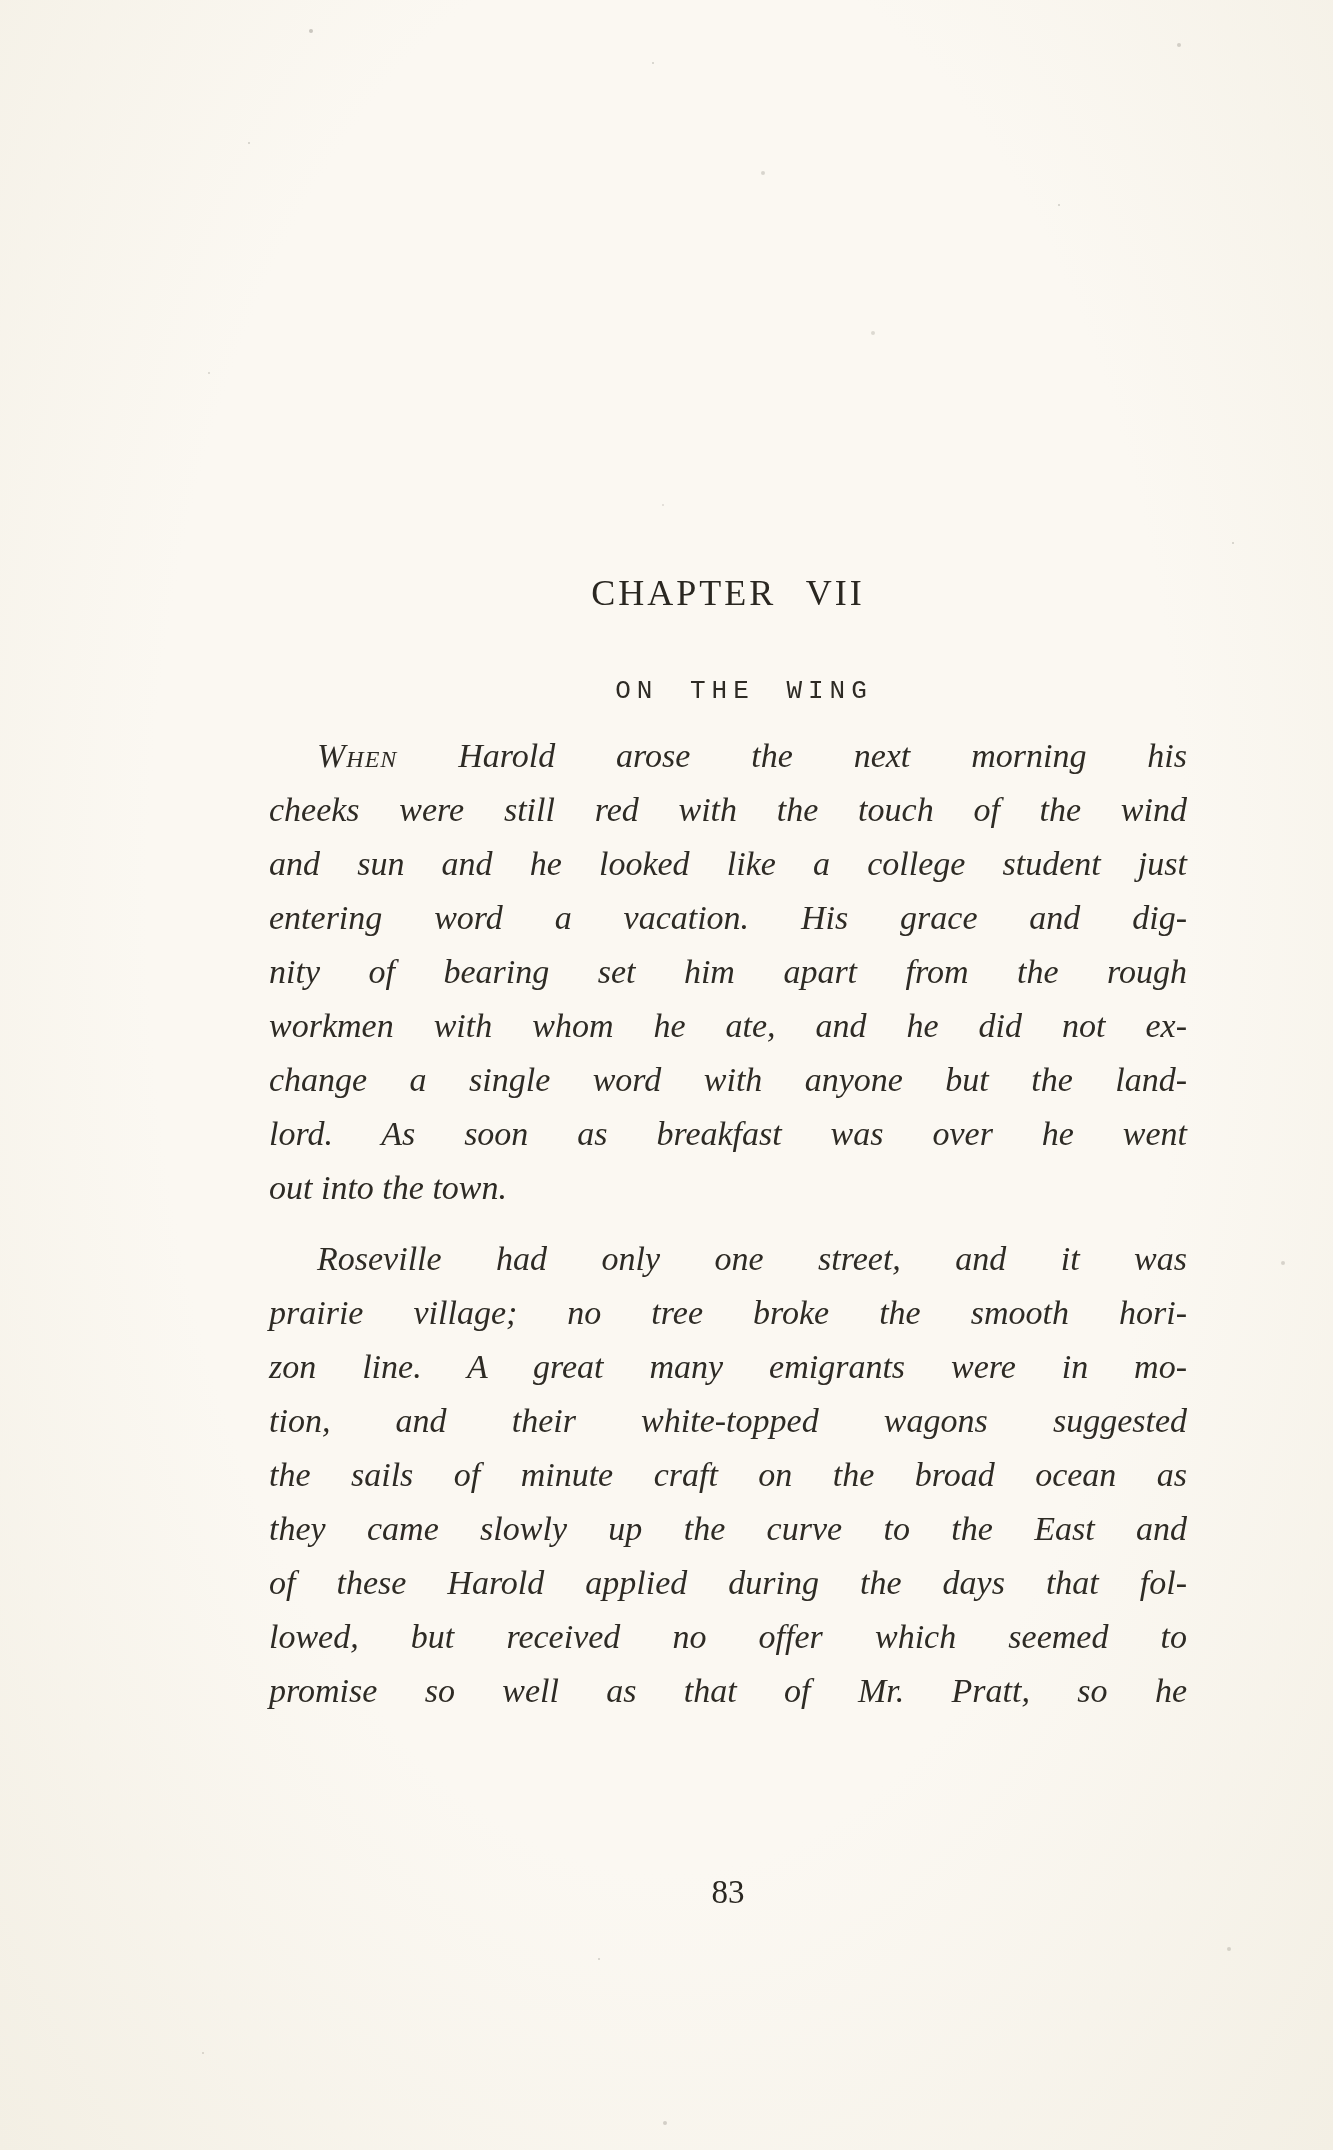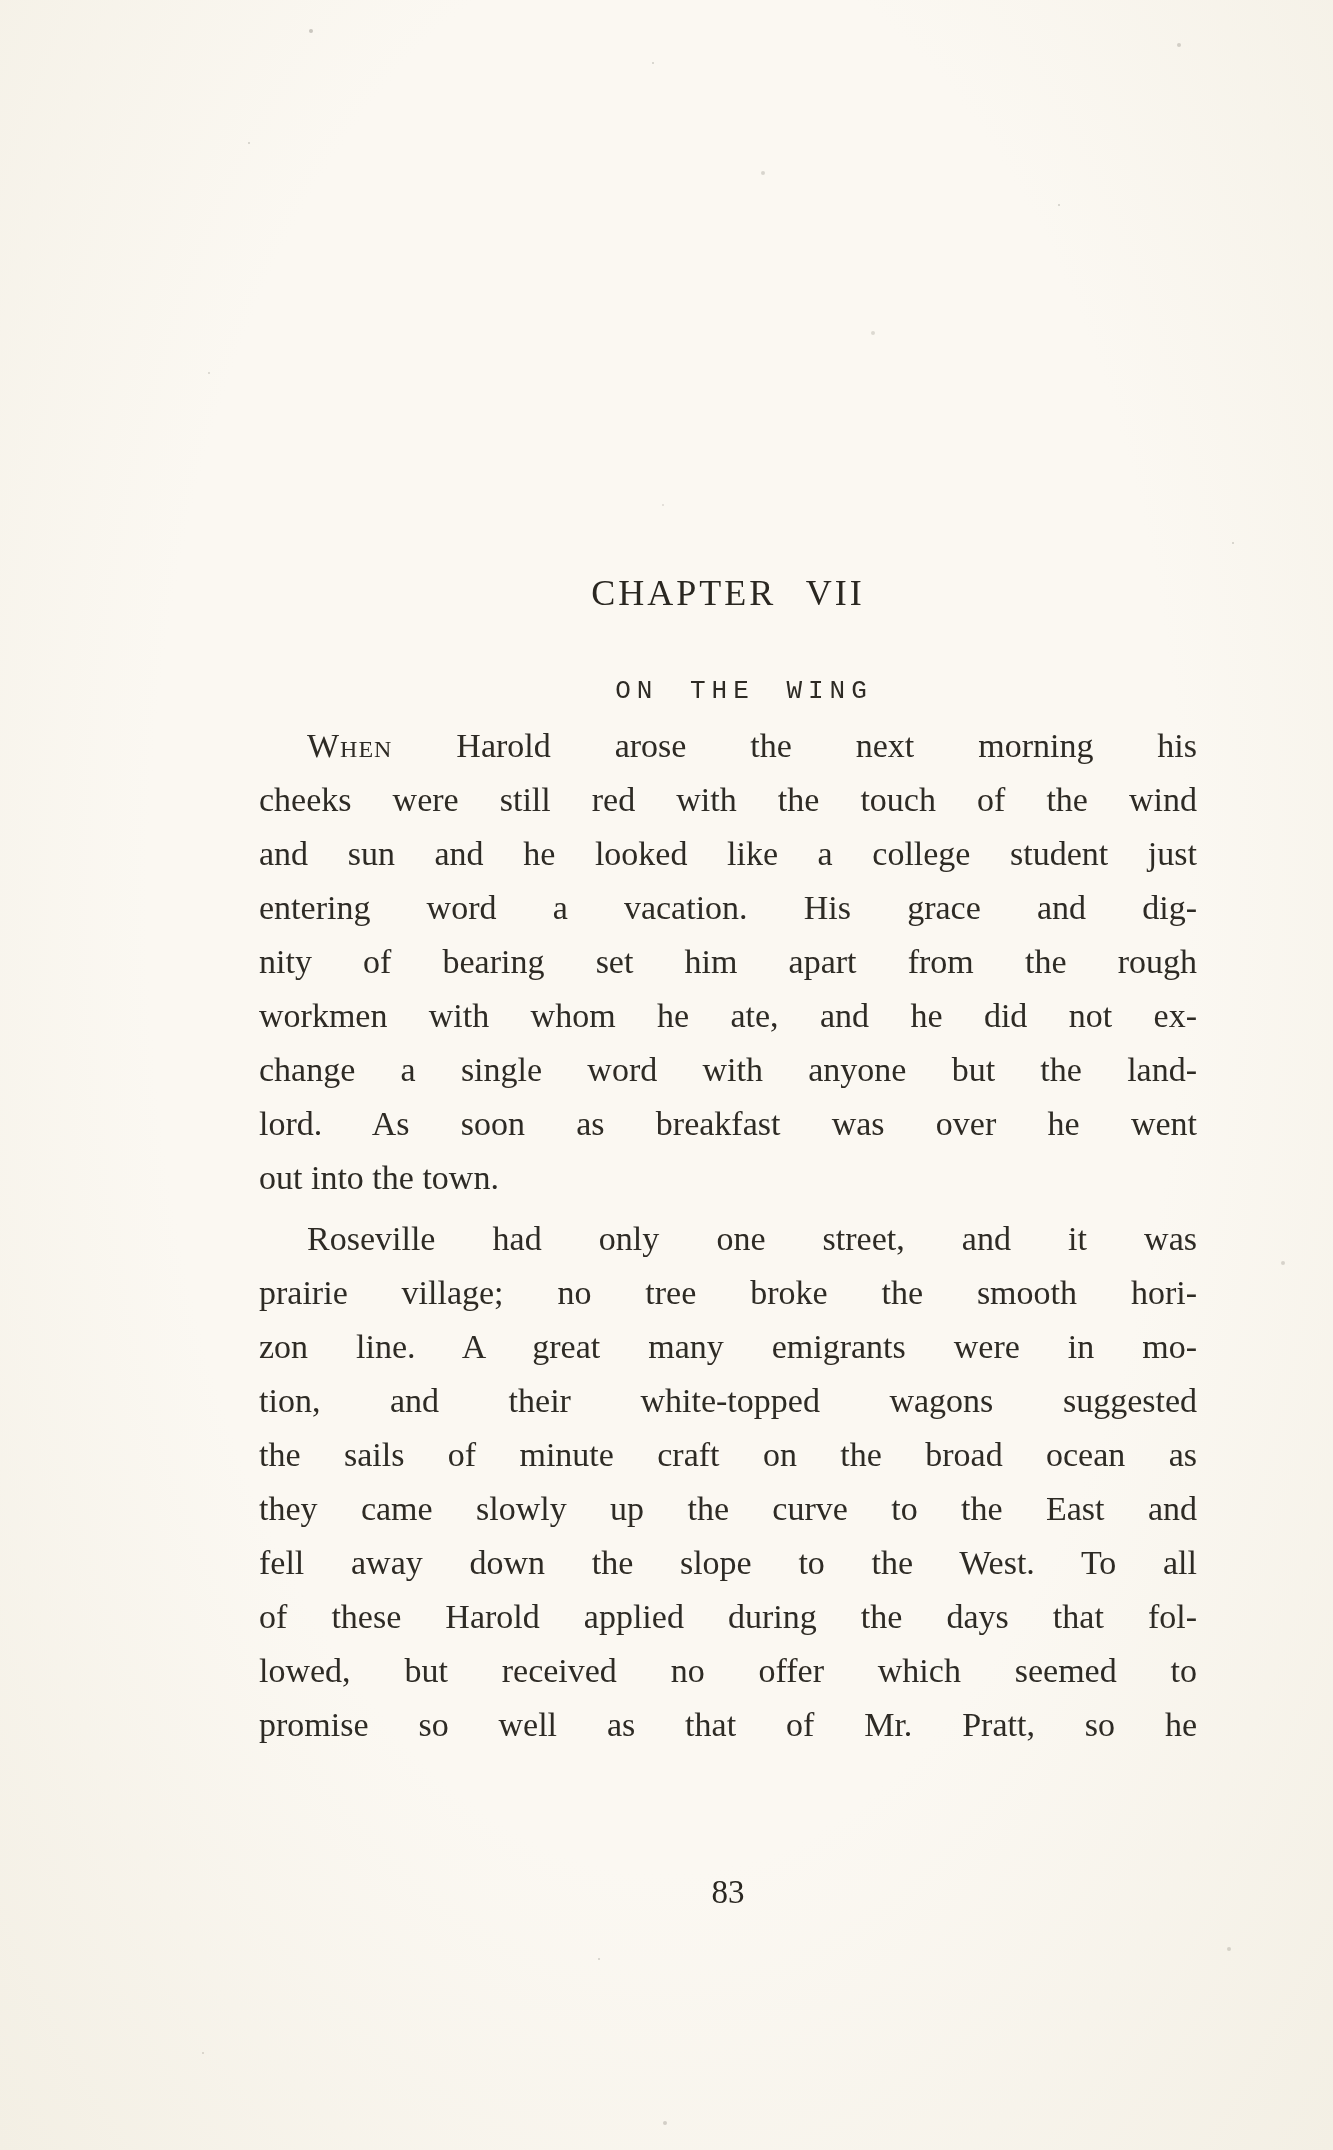--- a/index.html
+++ b/index.html
@@ -72,21 +72,21 @@
     font-family: Liberation Mono, monospace;
   }
   .text-block {
     position: absolute;
     top: 712px;
     left: 252px;
     width: 952px;
     font-size: 34px;
     line-height: 54px;
   }
-  .para { margin: 7px; }
+  .para { margin: 17px; font-style: italic; }
   .line {
     text-align: justify;
     text-align-last: justify;
   }
   .line.flush { text-align-last: left; }
   .line.indent { padding-left: 48px; }
   .smallcaps {
     font-variant: small-caps;
     letter-spacing: 1px;
   }
@@ -122,21 +122,20 @@
         <div class="line">lord. As soon as breakfast was over he went</div>
         <div class="line flush">out into the town.</div>
       </div>
       <div class="para">
         <div class="line indent">Roseville had only one street, and it was</div>
         <div class="line">prairie village; no tree broke the smooth hori-</div>
         <div class="line">zon line. A great many emigrants were in mo-</div>
         <div class="line">tion, and their white-topped wagons suggested</div>
         <div class="line">the sails of minute craft on the broad ocean as</div>
         <div class="line">they came slowly up the curve to the East and</div>
-        <div class="line">fell away down the slope to the West. To all</div>
         <div class="line">of these Harold applied during the days that fol-</div>
         <div class="line">lowed, but received no offer which seemed to</div>
         <div class="line">promise so well as that of Mr. Pratt, so he</div>
       </div>
     </div>
 
   <div class="page-number">83</div>
 </div>
 
 </body></html>

